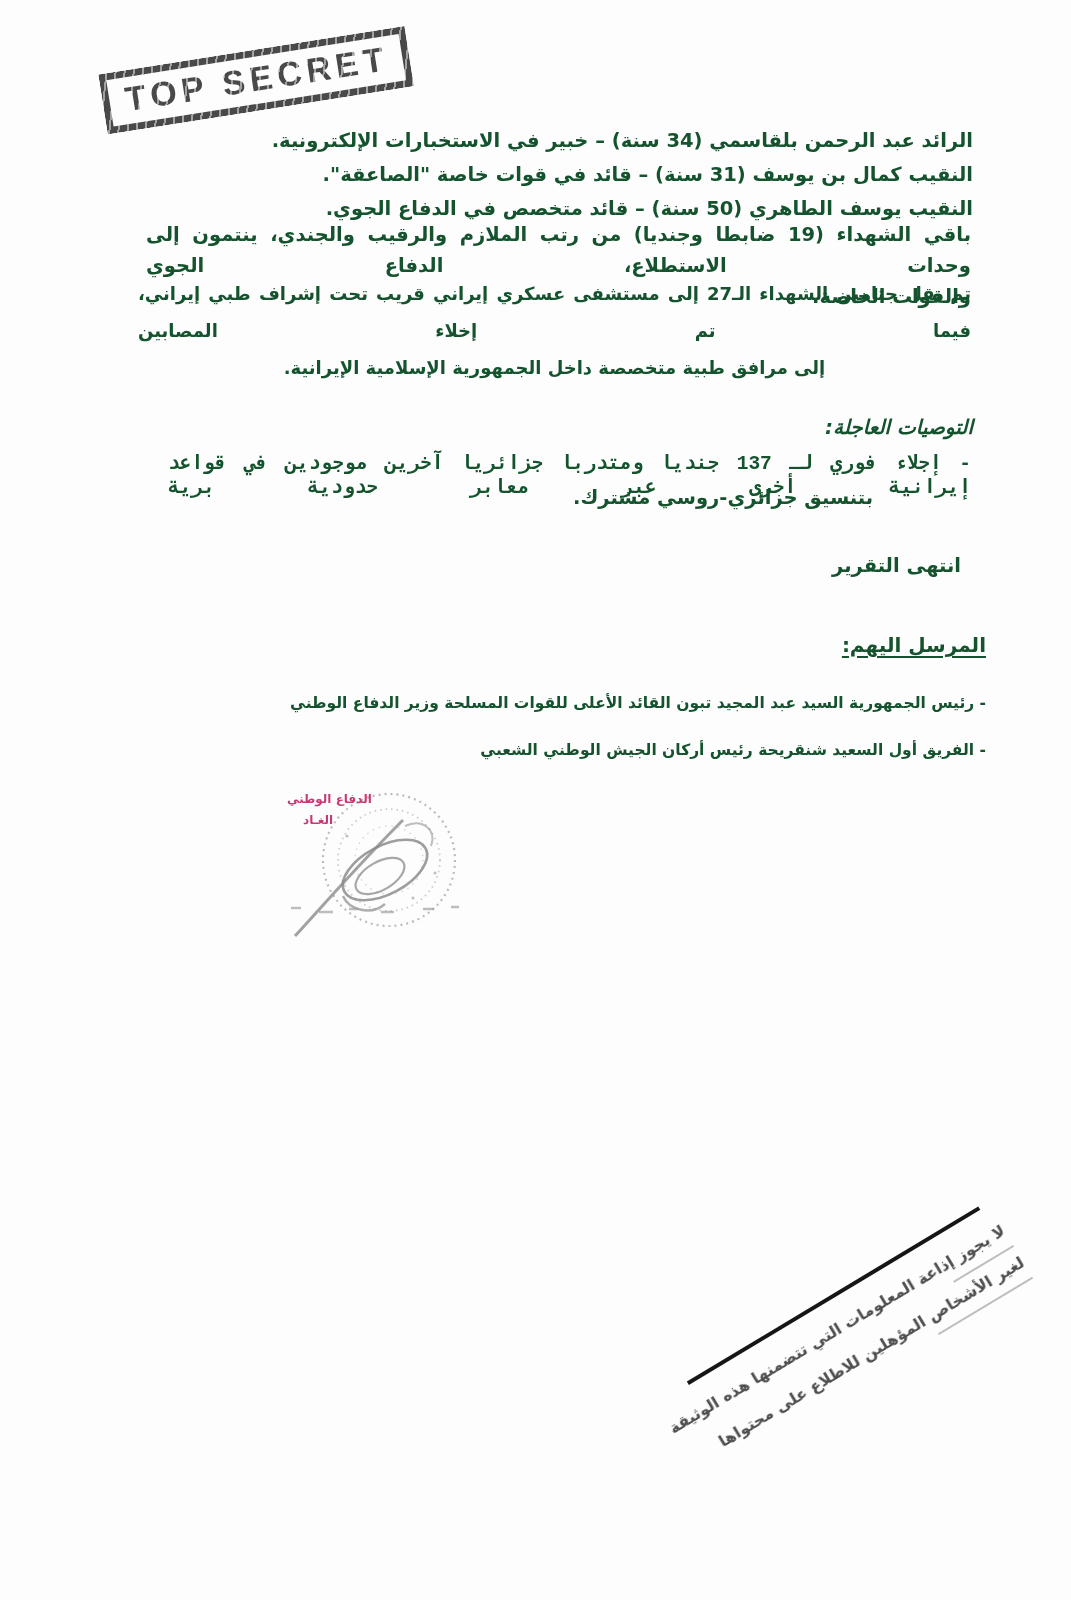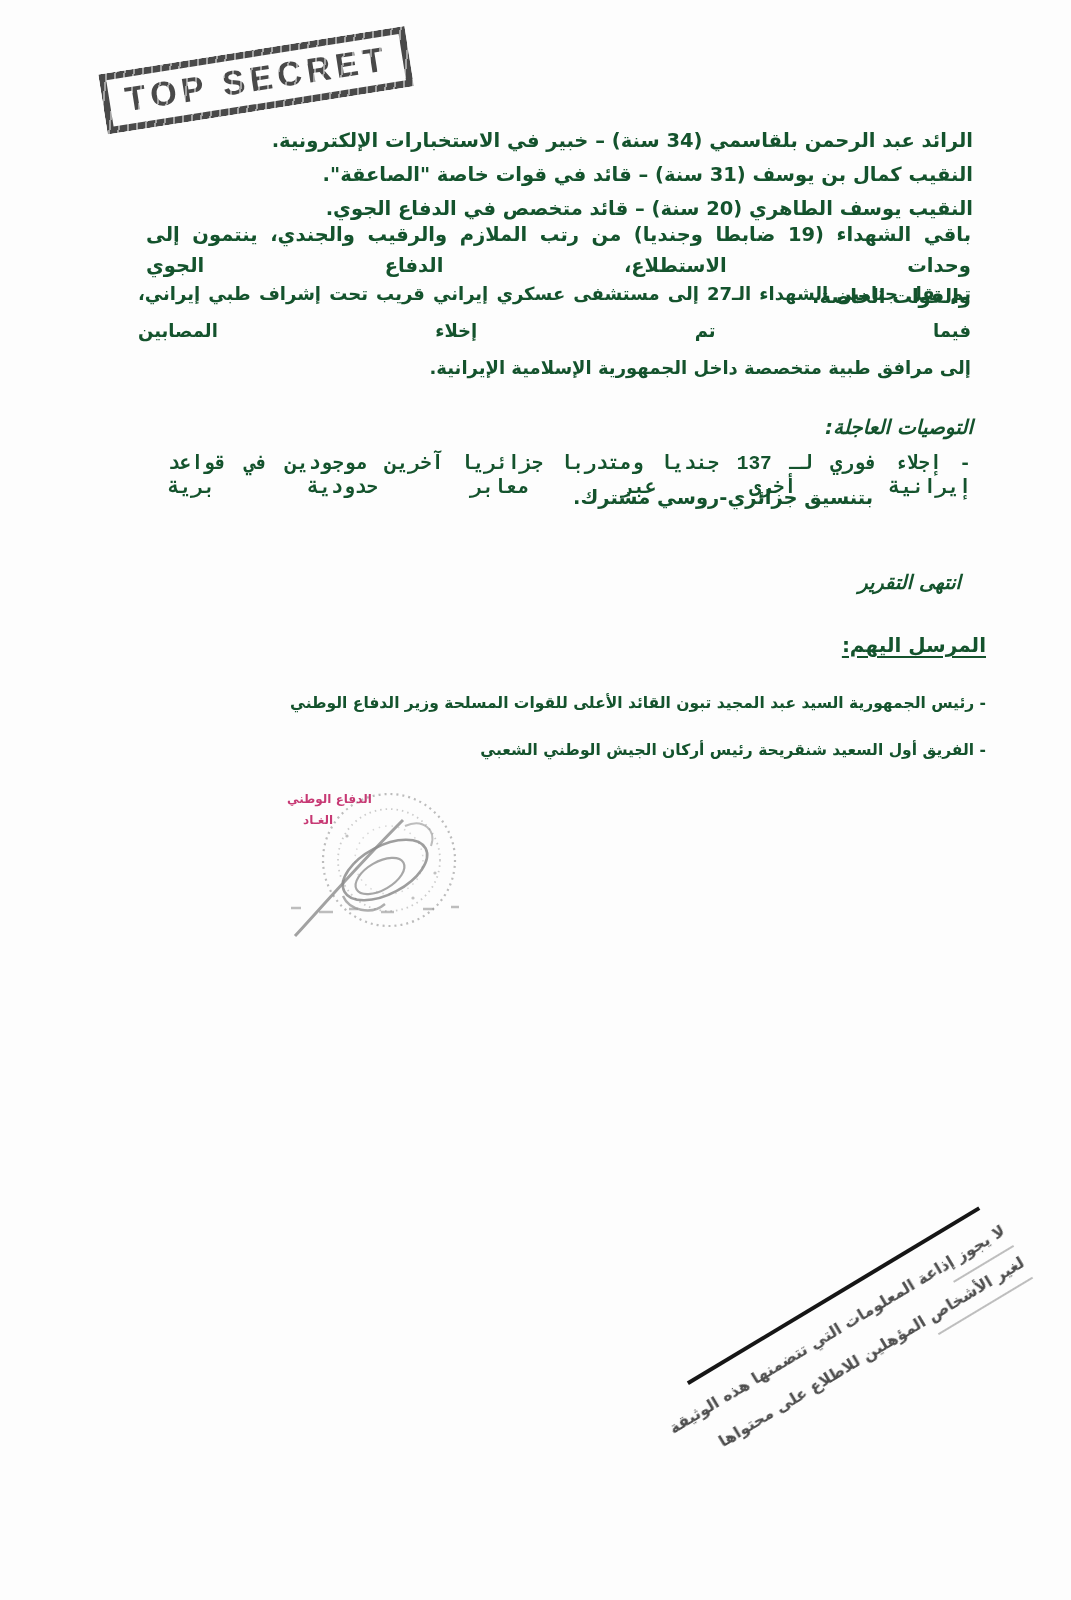--- a/index.html
+++ b/index.html
@@ -23,25 +23,25 @@
             mask-image:repeating-linear-gradient(105deg,#000 0 7px,rgba(0,0,0,.5) 7px 9px);
   }
 
   
   .blk { position:absolute; }
   .casualties { right:98px; top:124px; font-size:19.5px; line-height:34px; text-align:right; }
   .p-remaining { left:146px; right:100px; top:219px; font-size:19.5px; line-height:31px; }
   .p-transfer  { left:138px; right:100px; top:275px; font-size:18px; line-height:37px; }
   .jline { text-align:justify; text-align-last:justify; }
   .lline { text-align:right; }
-  .cline { }
+  .cline { text-align:center; }
   .rec-heading { right:98px; top:415px; font-size:20px; font-style:italic; text-align:right; }
   .rec-line1 { left:168px; right:100px; top:451px; font-size:19.5px;font-family:Liberation Mono, monospace; }
   .rec-line2 { right:198px; top:486px; font-size:19.5px; text-align:right; }
-  .end-report { right:110px; top:571px; font-size:19.5px; font-style:italic; text-align:right; }
+  .end-report { right:110px; top:554px; font-size:19.5px; text-align:right; }
   .recipients-heading { right:85px; top:633px; font-size:20px; text-align:right;
     text-decoration:underline; text-decoration-thickness:2px; text-underline-offset:4px;margin-left:20px; }
   .recipient-1 { right:85px; top:694px; font-size:15.5px; text-align:right; }
   .recipient-2 { right:85px; top:741px; font-size:15.5px; text-align:right; }
 
   
   .seal { position:absolute; left:285px; top:778px; width:210px; height:165px; }
   .seal svg { position:absolute; left:0; top:0; }
   .seal-text { position:absolute; direction:rtl; font-weight:700; color:#be185d;
     filter:blur(.4px); opacity:.85; white-space:nowrap; }
@@ -65,21 +65,21 @@
 </head>
 <body>
 
 <div class="page">
 
   <div class="top-secret">TOP SECRET</div>
 
   <div class="blk ar casualties">
     <div>الرائد عبد الرحمن بلقاسمي (34 سنة) – خبير في الاستخبارات الإلكترونية.</div>
     <div>النقيب كمال بن يوسف (31 سنة) – قائد في قوات خاصة "الصاعقة".</div>
-    <div>النقيب يوسف الطاهري (20 سنة) – قائد متخصص في الدفاع الجوي.</div>
+    <div>النقيب يوسف الطاهري (50 سنة) – قائد متخصص في الدفاع الجوي.</div>
   </div>
 
   <div class="blk ar p-remaining">
     <div class="jline">باقي الشهداء (19 ضابطا وجنديا) من رتب الملازم والرقيب والجندي، ينتمون إلى وحدات الاستطلاع، الدفاع الجوي</div>
     <div class="lline">والقوات الخاصة.</div>
   </div>
 
   <div class="blk ar p-transfer">
     <div class="jline">تم نقل جثامين الشهداء الـ27 إلى مستشفى عسكري إيراني قريب تحت إشراف طبي إيراني، فيما تم إخلاء المصابين</div>
     <div class="cline">إلى مرافق طبية متخصصة داخل الجمهورية الإسلامية الإيرانية.</div>

